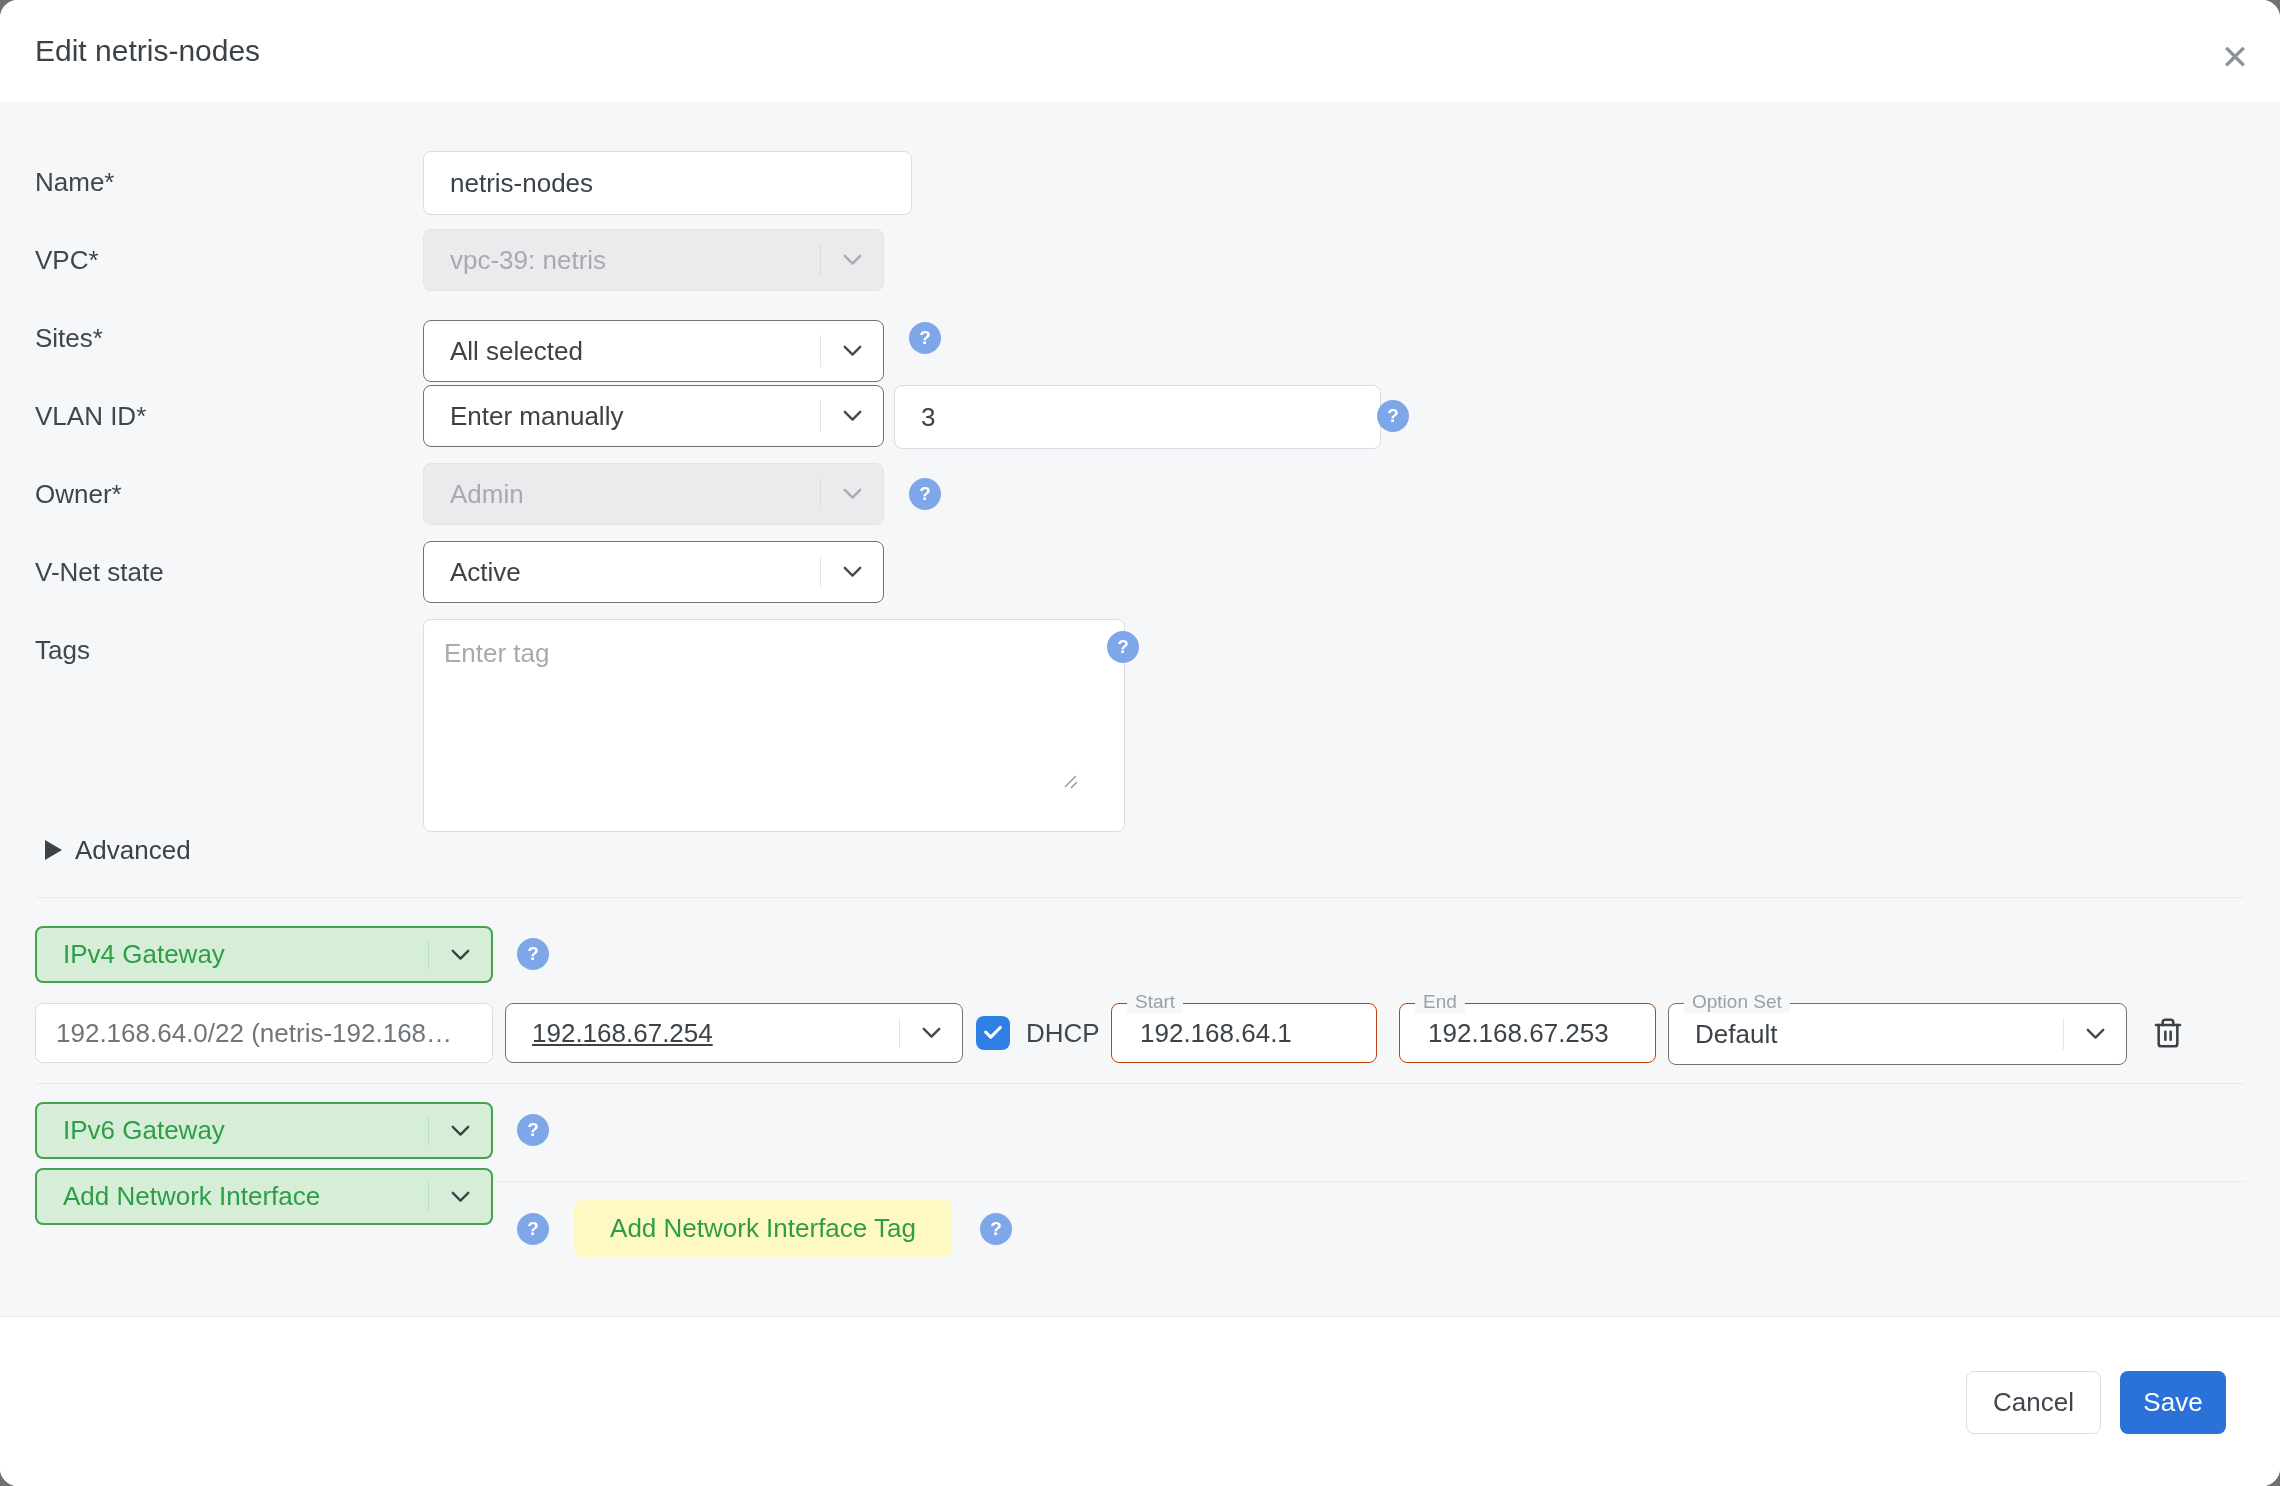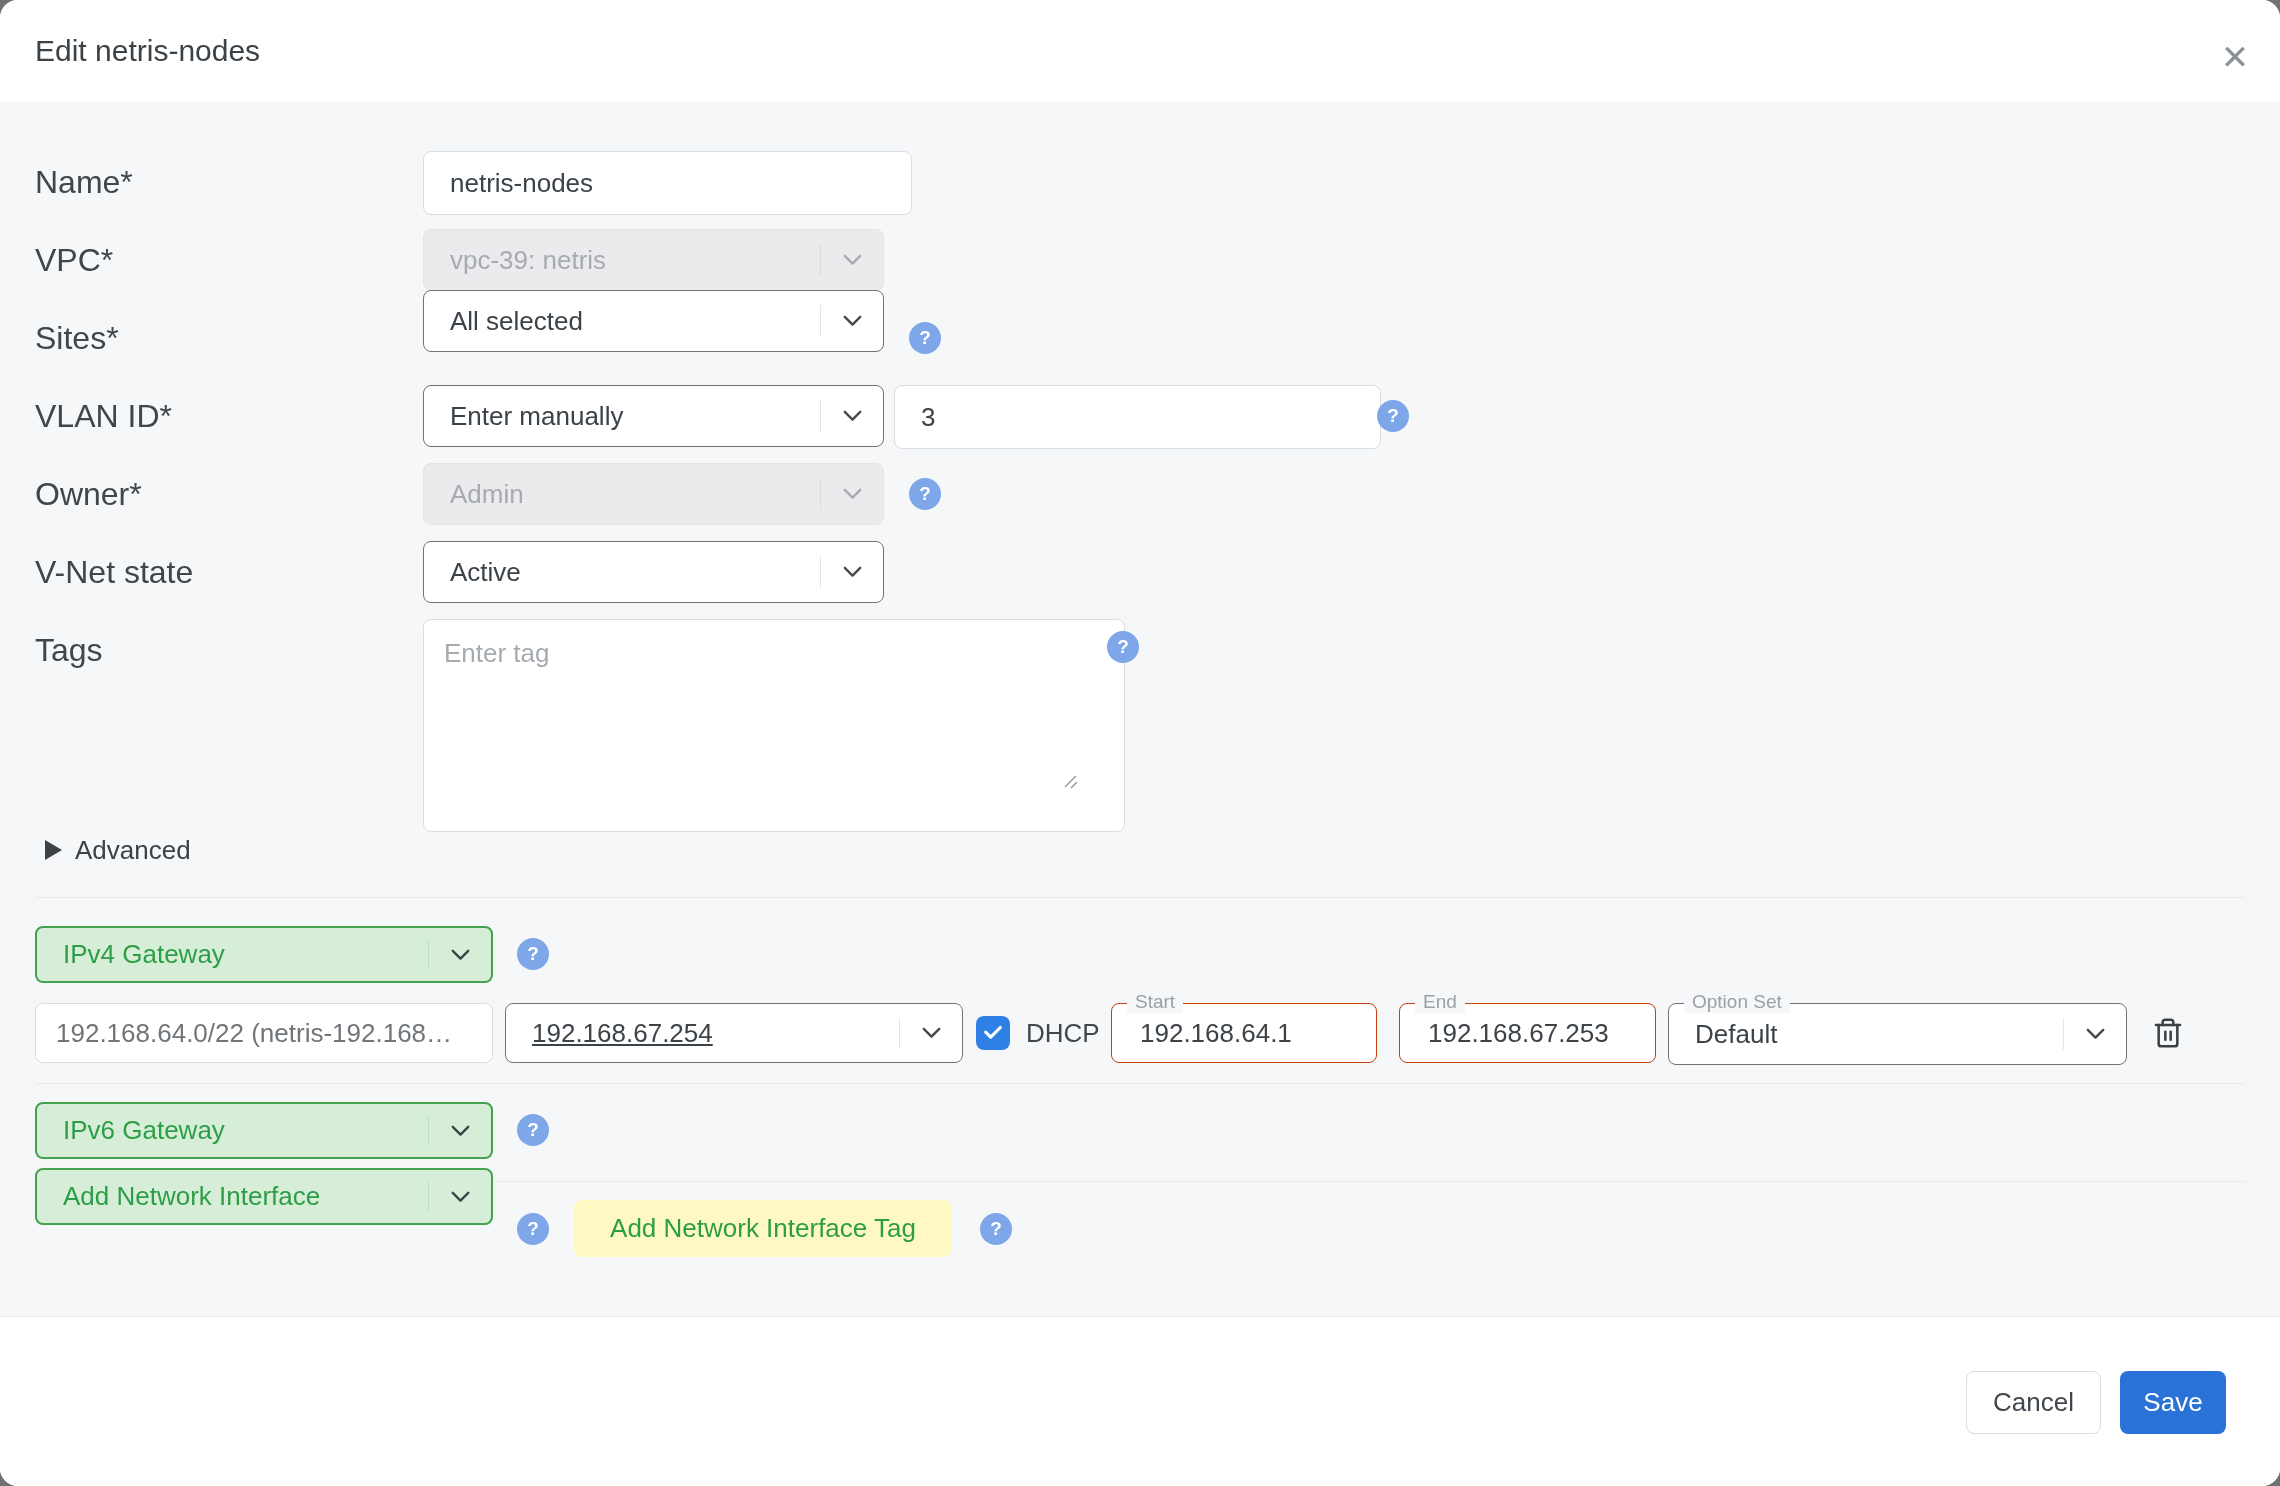--- a/index.html
+++ b/index.html
@@ -19,21 +19,21 @@
   }
   .abs{position:absolute;box-sizing:border-box;}
   .modal-header{left:0;top:0;width:2280px;height:102px;background:#fff;}
   .modal-title{left:35px;top:0;height:102px;display:flex;align-items:center;font-size:30px;font-weight:500;color:#3b4248;}
   .close-btn{left:2212px;top:34px;width:46px;height:46px;display:flex;align-items:center;justify-content:center;
     font-size:34px;color:#8b9197;cursor:pointer;background:none;border:none;font-family:inherit;}
   .modal-body{left:0;top:102px;width:2280px;height:1214px;background:#f6f7f9;}
   .modal-footer{left:0;top:1316px;width:2280px;height:170px;background:#fff;}
   .hr{height:1px;background:#e7e9eb;}
 
-  .field-label{left:35px;font-size:32px;color:#3f464d;display:flex;align-items:center;height:62px;}
+  .field-label{left:35px;font-size:26px;color:#3f464d;display:flex;align-items:center;height:62px;}
 
   .txt-input{
     border:1px solid #d9dde1;border-radius:8px;background:#fff;
     font-family:inherit;font-size:26px;color:#3b4248;
     padding:0 0 0 26px;outline:none;width:100%;height:100%;
   }
   .sel{
     display:flex;align-items:center;
     background:#fff;border:1px solid #737373;border-radius:8px;
     cursor:pointer;
@@ -133,21 +133,21 @@
   <div class="abs sel disabled" style="left:423px;top:229px;width:461px;height:62px;">
     <span class="sel-val">vpc-39: netris</span>
     <span class="sel-caret">
       <svg width="19" height="12" viewBox="0 0 16 10" fill="none">
           <path d="M1.5 1.5l6.5 6.5 6.5-6.5" stroke="currentColor" stroke-width="2" stroke-linecap="round" stroke-linejoin="round"></path>
         </svg>
     </span>
   </div>
 
   <div class="abs field-label" style="top:307px;">Sites*</div>
-  <div class="abs sel" style="left:423px;top:290px;width:461px;height:62px;">
+  <div class="abs sel" style="left:423px;top:320px;width:461px;height:62px;">
     <span class="sel-val">All selected</span>
     <span class="sel-caret">
       <svg width="19" height="12" viewBox="0 0 16 10" fill="none">
           <path d="M1.5 1.5l6.5 6.5 6.5-6.5" stroke="currentColor" stroke-width="2" stroke-linecap="round" stroke-linejoin="round"></path>
         </svg>
     </span>
   </div>
   <div class="abs help" style="left:909px;top:322px;">?</div>
 
   <div class="abs field-label" style="top:385px;">VLAN ID*</div>

